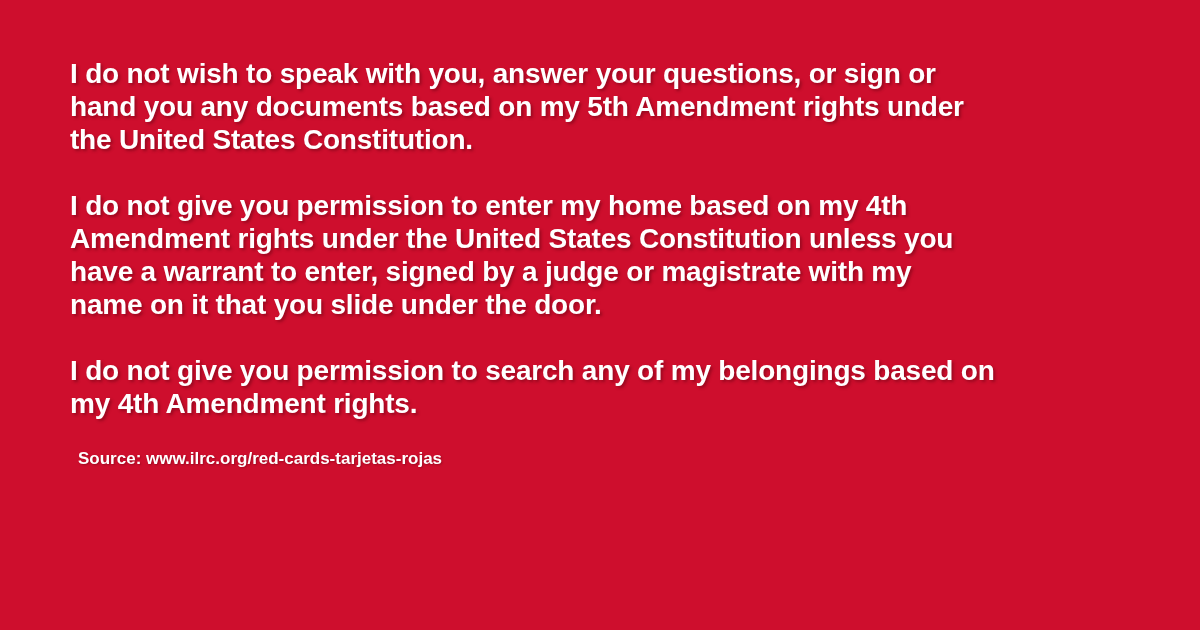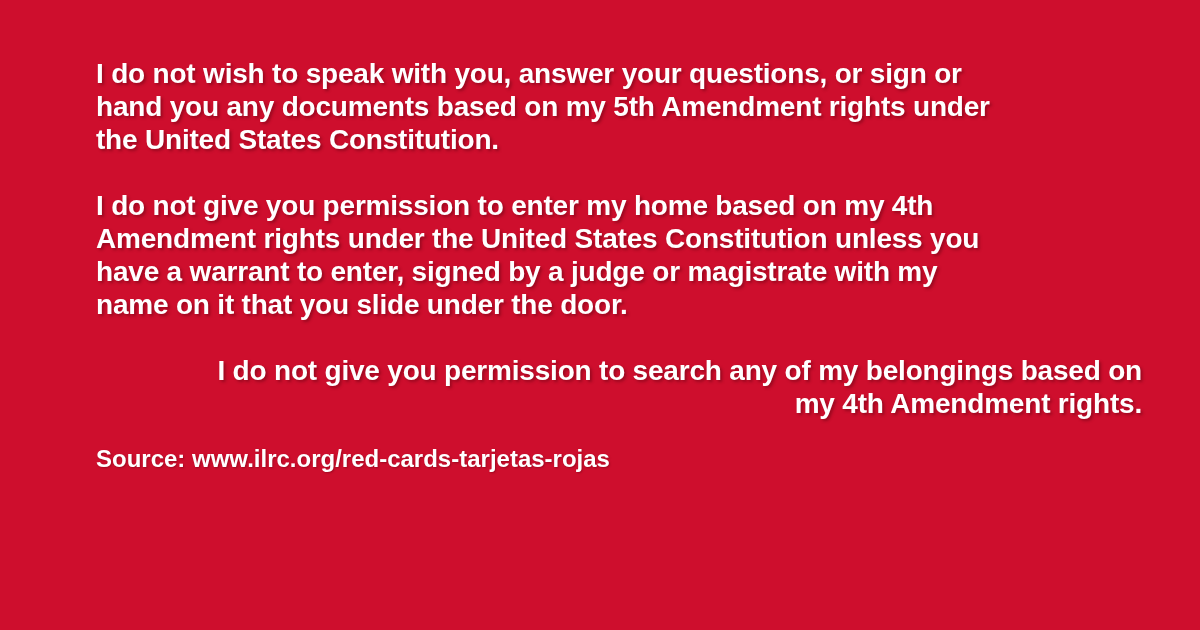--- a/index.html
+++ b/index.html
@@ -6,48 +6,48 @@
     margin: 0;
     padding: 0;
     background: #222;
   }
   .red-card {
     position: relative;
     width: 1200px;
     height: 630px;
     box-sizing: border-box;
     background: #CE0E2D;
-    padding: 57px 58px 0 96px;
+    padding: 57px 58px 0 70px;
     overflow: hidden;
     font-family: "Liberation Sans", sans-serif;
     font-weight: bold;
     color: #FFFFFF;
   }
   .para {
     margin: 0 0 33px 0;
     font-size: 28px;
     line-height: 33px;
     letter-spacing: -0.2px;
     white-space: pre-line;
     text-shadow: 2px 2px 3px rgba(88, 0, 16, 0.45);
   }
   .para.p2 { }
-  .para.p3 { margin-bottom: 27px; text-align: right; }
+  .para.p3 { margin-bottom: 27px; }
   .para.p4 { margin-bottom: 32px; }
   .note {
     margin: 0 0 12px 0;
     font-size: 28px;
     line-height: 33px;
     font-style: italic;
     letter-spacing: -0.2px;
     text-shadow: 2px 2px 3px rgba(88, 0, 16, 0.45);
   }
   .source {
-    margin: 0;
-    font-size: 24px;
+    margin: 8px;
+    font-size: 17px;
     line-height: 23px;
     letter-spacing: 0;
     text-shadow: 1px 1px 2px rgba(88, 0, 16, 0.4);
   }
 </style>
 </head>
 <body>
 
 <div class="red-card">
   <p class="para p1">I do not wish to speak with you, answer your questions, or sign or

